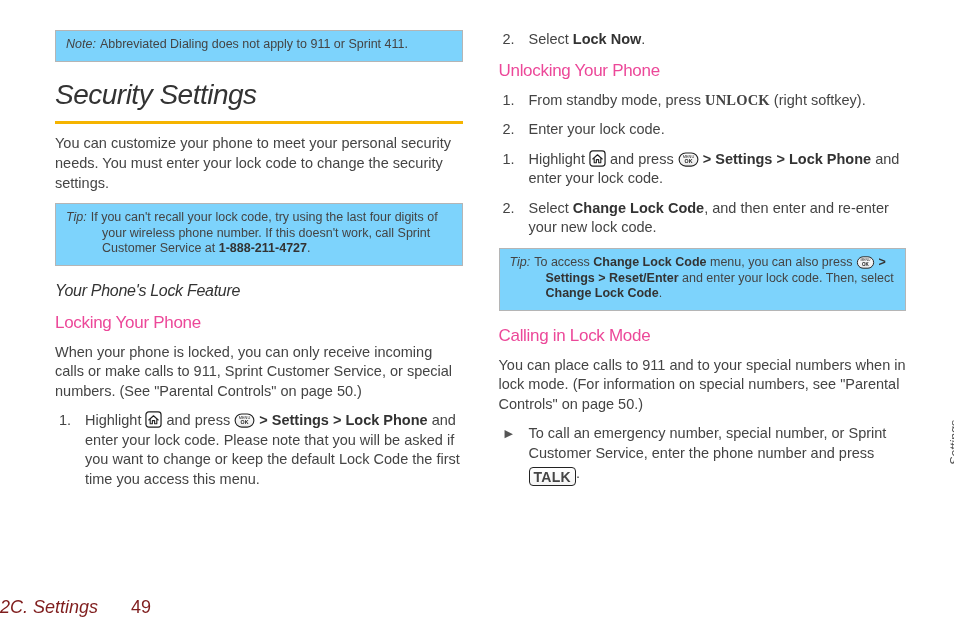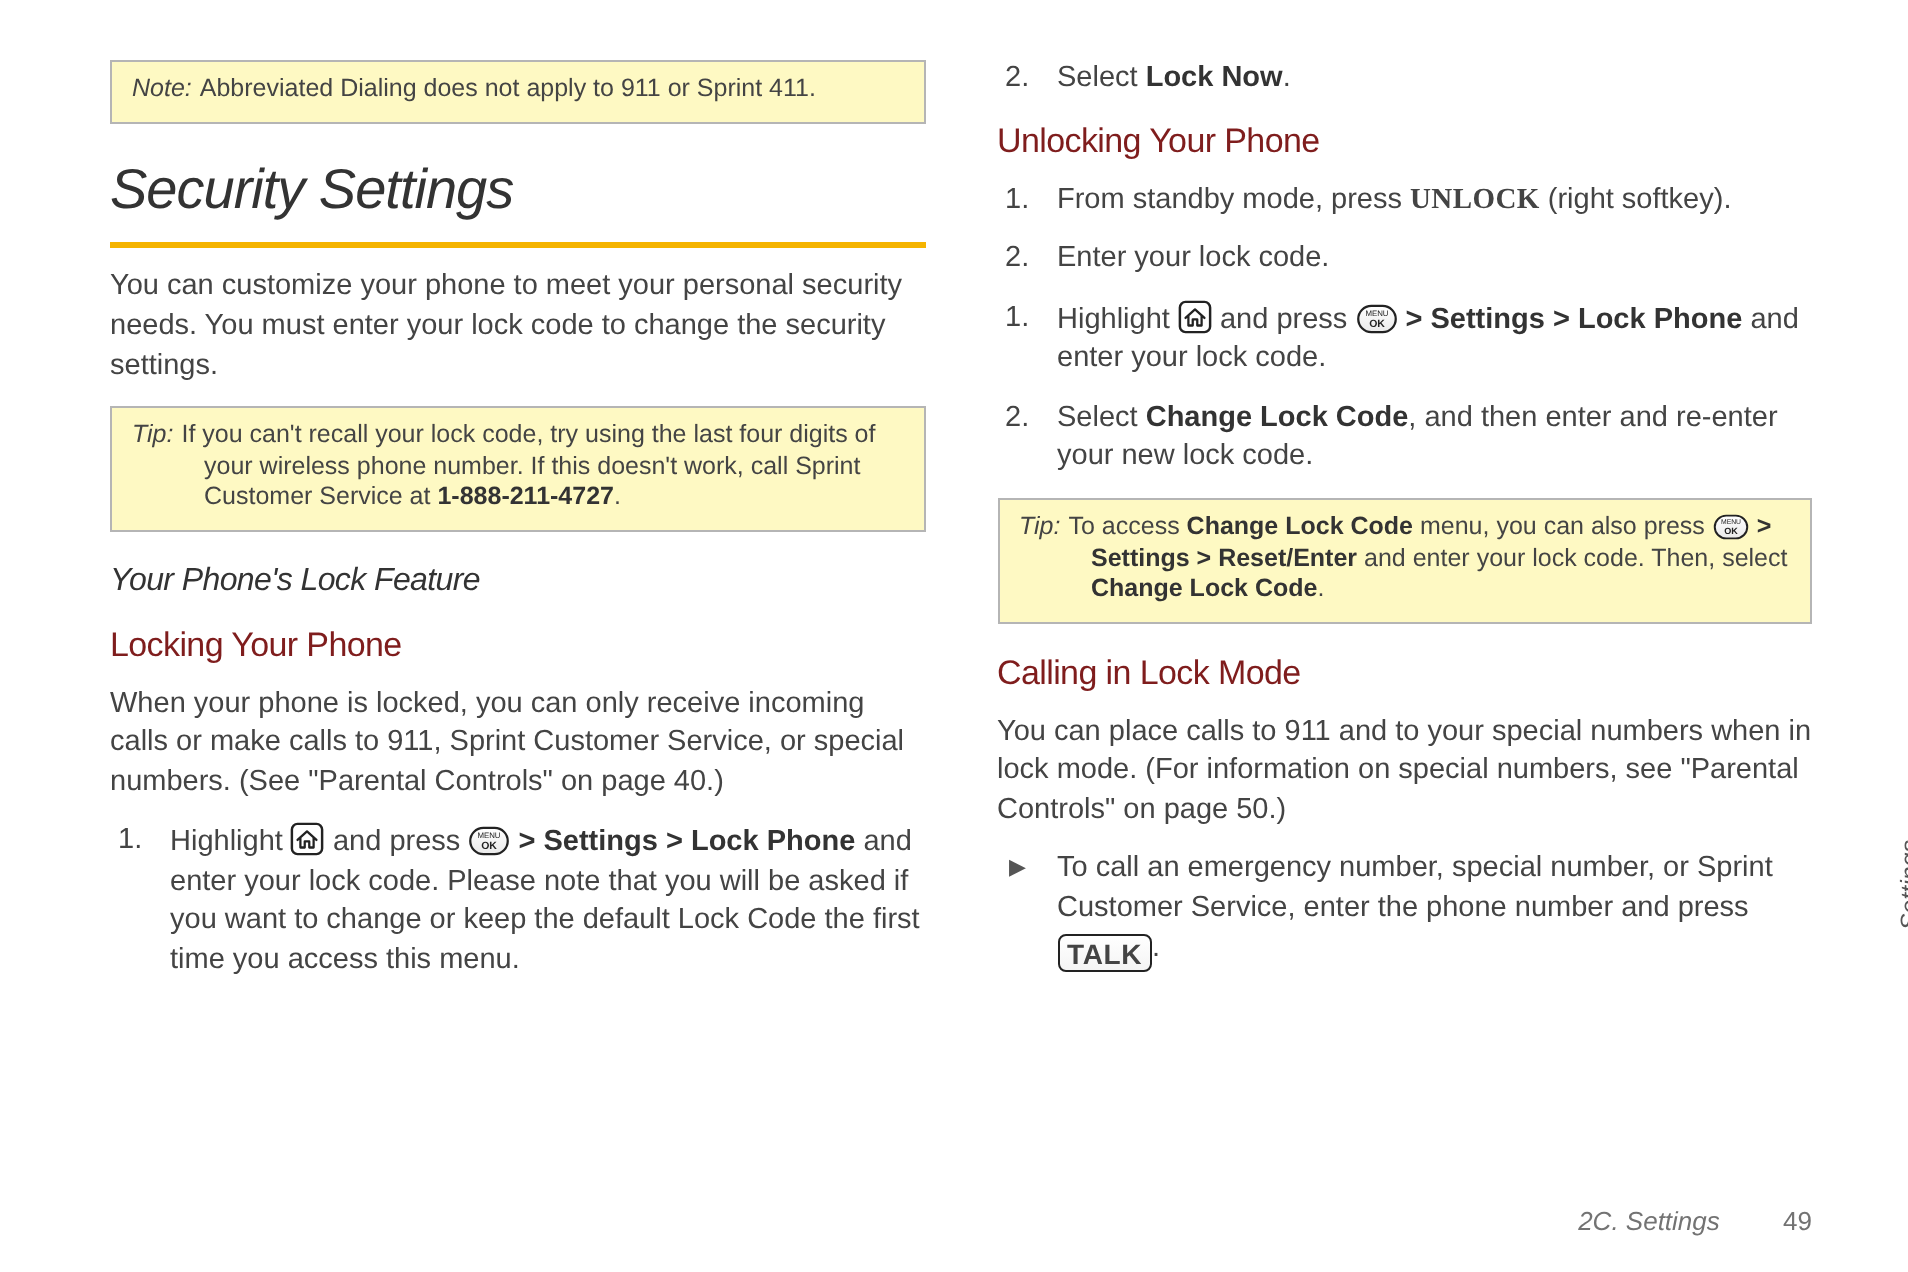--- a/index.html
+++ b/index.html
@@ -17,21 +17,21 @@
     gap: 36px;
     height: 555px;
   }
   .col {
     flex: 1;
     font-size: 14.5px;
     line-height: 1.35;
     color: #444;
   }
   .box {
-    background: #fef9c3;
+    background: #7dd3fc;
     border: 1px solid #b5b5b5;
     padding: 6px 10px 8px 10px;
     margin-bottom: 14px;
     font-size: 12.5px;
     color: #444;
     line-height: 1.25;
   }
   .box .label {
     font-style: italic;
     margin-right: 4px;
@@ -56,21 +56,21 @@
   .h2 {
     font-style: italic;
     font-weight: 400;
     font-size: 16px;
     color: #333;
     margin: 14px 0 10px 0;
     letter-spacing: -0.3px;
   }
   .h3 {
     font-size: 17px;
-    color: #7f1d1d;
+    color: #ec4899;
     font-weight: 400;
     margin: 10px 0 8px 0;
     letter-spacing: -0.3px;
   }
   .para { margin-bottom: 10px; }
   ol.steps {
     list-style: none;
     padding-left: 22px;
     margin-bottom: 6px;
   }
@@ -117,24 +117,23 @@
     font-weight: 700;
     padding: 1.5px 4px 1px 4px;
     line-height: 1;
     letter-spacing: 0.3px;
     background: linear-gradient(#fff,#f4f4f4);
   }
   .gt { font-weight: 700; color: #333; }
   .footer {
     position: absolute;
     left: 0; right: 48px; bottom: 18px;
-    text-align: right;
-    font-style: italic;
-    font-size: 13px;
-    color: #737373;
+    font-style: italic;
+    font-size: 18px;
+    color: #7f1d1d;
   }
   .footer .pg { font-style: normal; margin-left: 28px; }
   .sidetab {
     position: absolute;
     right: 6px;
     top: 420px;
     font-style: italic;
     font-size: 12.5px;
     color: #555;
     transform: rotate(-90deg);
@@ -176,21 +175,21 @@
 
     <div class="box">
       <div class="hang">
         <span class="label">Tip:</span><span>If you can't recall your lock code, try using the last four digits of your wireless phone number. If this doesn't work, call Sprint Customer Service at </span><span class="b">1-888-211-4727</span><span>.</span>
       </div>
     </div>
 
     <div class="h2">Your Phone's Lock Feature</div>
     <div class="h3">Locking Your Phone</div>
 
-    <p class="para">When your phone is locked, you can only receive incoming calls or make calls to 911, Sprint Customer Service, or special numbers. (See "Parental Controls" on page 40.)</p>
+    <p class="para">When your phone is locked, you can only receive incoming calls or make calls to 911, Sprint Customer Service, or special numbers. (See "Parental Controls" on page 50.)</p>
 
     <ol class="steps">
       <li>
         <span class="num">1.</span>
         <span>Highlight </span>
         <span class="icon-home"><svg width="17" height="17">
               <use href="#home"></use>
             </svg></span>
         <span> and press </span>
         <span class="icon-ok"><svg width="21" height="15">

